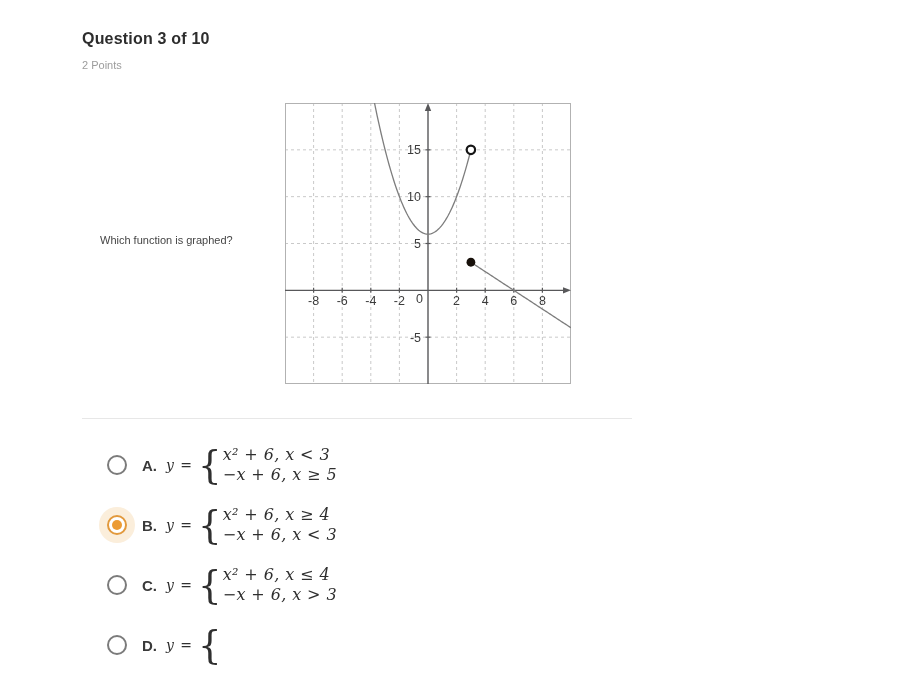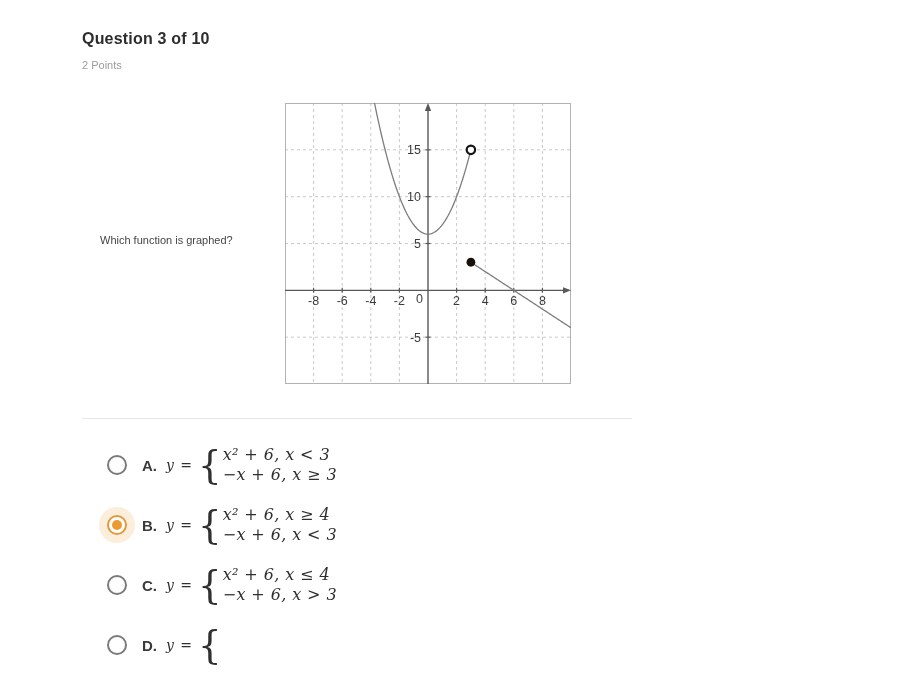--- a/index.html
+++ b/index.html
@@ -119,21 +119,21 @@
         <span class="radio">
             <span class="dot"></span>
           </span>
       </span>
       <span class="letter">A.</span>
       <span class="formula">
         <span class="yeq">y =</span>
         <span class="brace">{</span>
         <span class="cases">
           <span class="case-line">x² + 6, x &lt; 3</span>
-          <span class="case-line">−x + 6, x ≥ 3</span>
+          <span class="case-line">−x + 6, x ≥ 5</span>
         </span>
       </span>
     </div>
 
     <div class="option-row selected">
       <span class="halo">
         <span class="radio">
             <span class="dot"></span>
           </span>
       </span>

